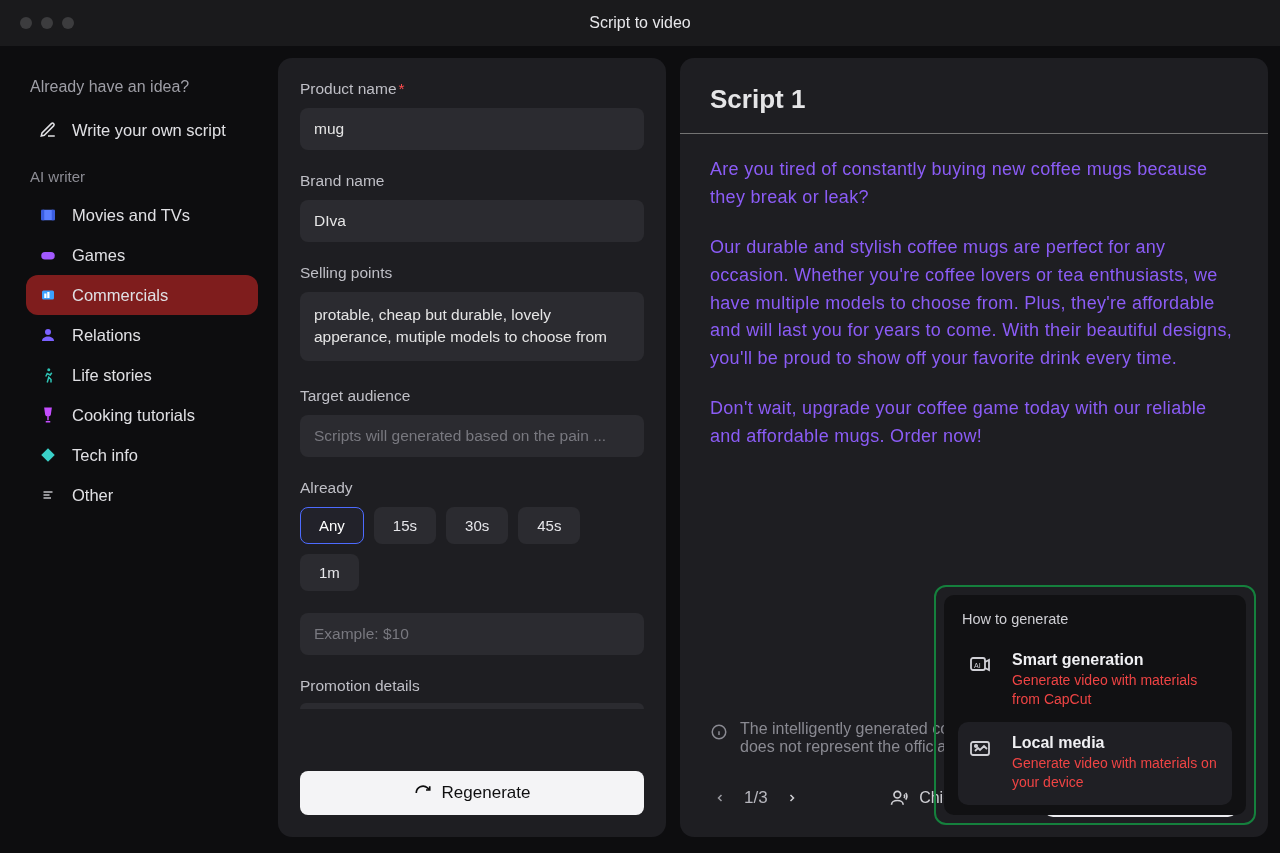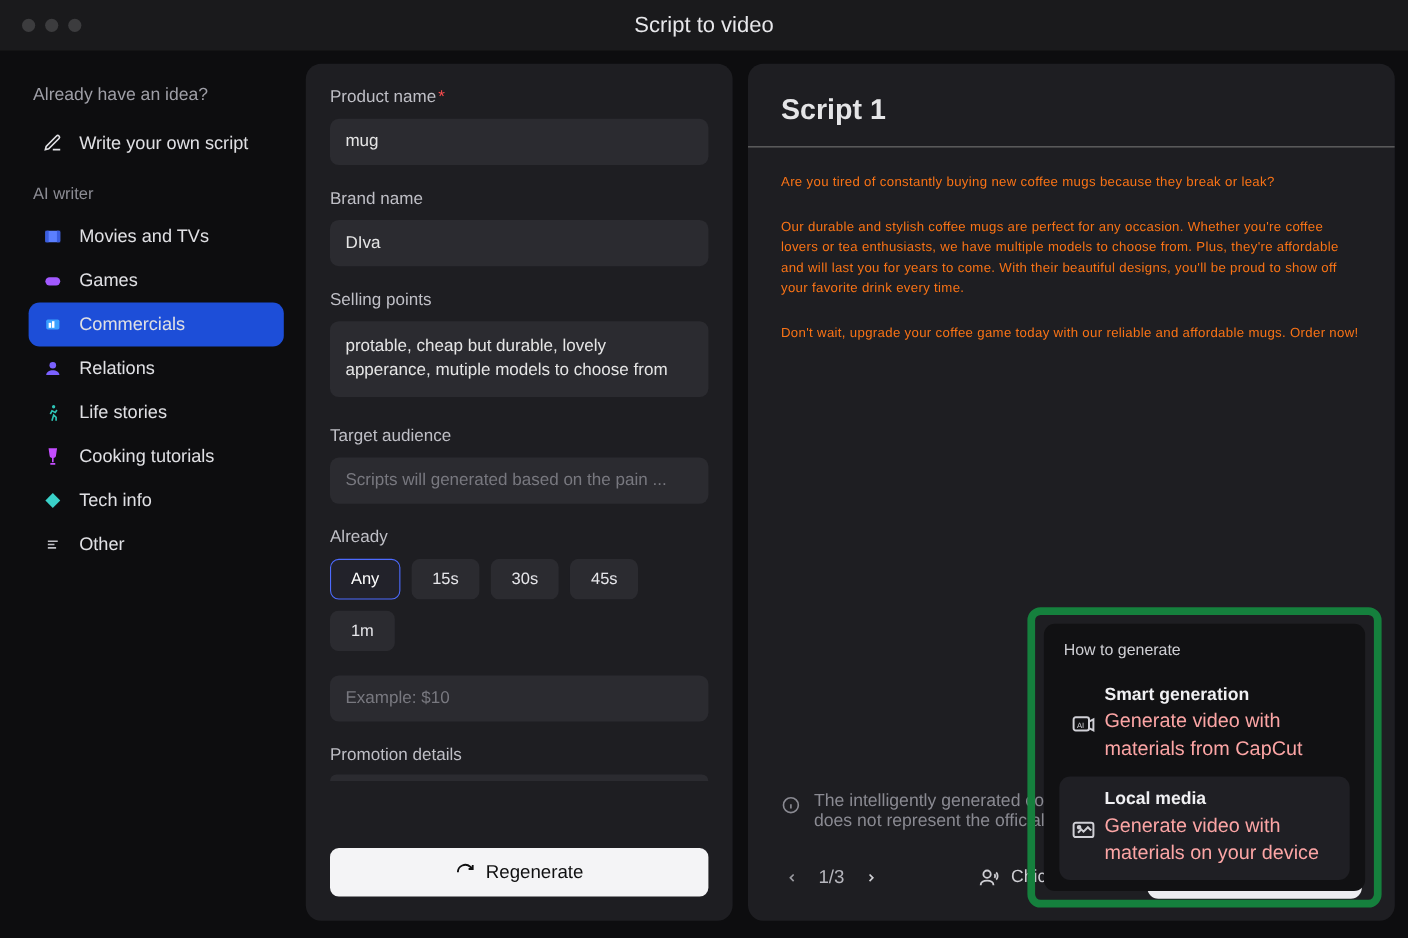--- a/index.html
+++ b/index.html
@@ -14,33 +14,33 @@
   }
   .titlebar {
     height: 46px;
     display: flex;
     align-items: center;
     position: relative;
     background: #1a1a1c;
   }
   .traffic-lights { display: flex; gap: 9px; margin-left: 20px; }
   .dot { width: 12px; height: 12px; border-radius: 50%; background: #3c3c3e; }
-  .titlebar-title { position: absolute; left: 50%; transform: translateX(-50%); color: #e7e7ea; font-size: 20px; font-weight: 500; text-align: center; }
+  .titlebar-title { position: absolute; left: 50%; transform: translateX(-50%); color: #e7e7ea; font-size: 16px; font-weight: 500; text-align: center; }
 
   .app-body { display: flex; height: calc(100% - 46px); padding: 12px 12px 16px 0; gap: 0; }
 
   
   .sidebar { width: 270px; flex-shrink: 0; padding: 12px 12px 0 26px; }
   .side-heading { color: #9e9ea6; font-size: 16px; margin: 8px 0 14px 4px; }
   .side-item {
     display: flex; align-items: center; gap: 14px;
     padding: 10px 12px; border-radius: 10px; cursor: pointer;
     color: #e0e0e4; font-size: 16.5px; font-weight: 500;
   }
-  .side-item.active { background: #1d4ed8; }
+  .side-item.active { background: #7f1d1d; border-radius: 12px; }
   .side-icon { width: 20px; height: 20px; display: flex; align-items: center; justify-content: center; flex-shrink:0;}
   .ai-heading { color: #8c8c94; font-size: 15px; margin: 18px 0 10px 4px; }
 
   
   .panel {
     background: #1e1e22;
     border-radius: 14px;
     flex-shrink: 0;
     display: flex;
     flex-direction: column;
@@ -70,21 +70,21 @@
   .form-footer { padding: 16px 22px 22px; }
   .regen-btn {
     width: 100%; background: #f4f4f6; color: #0f0f10; border: none;
     border-radius: 8px; padding: 12px; font-size: 17px; font-weight: 500;
     display: flex; align-items: center; justify-content: center; gap: 10px; cursor: pointer;
   }
 
   
   .script-head { padding: 26px 30px 18px; border-bottom: 1px solid #737373; }
   .script-title { font-size: 26px; font-weight: 600; }
-  .script-body { padding: 22px 30px; font-size: 12px; line-height: 1.55; color: #f97316; letter-spacing: 0.3px; flex:1; overflow:hidden;}
+  .script-body { padding: 22px 30px; font-size: 18px; line-height: 1.55; color: #8b5cf6; letter-spacing: 0.3px; flex:1; overflow:hidden;}
   .script-body p { margin-bottom: 22px; }
 
   .notice-row {
     display: flex; gap: 12px; padding: 18px 30px 10px; color: #8a8a92;
     font-size: 16px; align-items: flex-start;
   }
   .info-icon { flex-shrink:0; margin-top:3px;}
 
   .script-footer {
     display: flex; align-items: center; padding: 12px 30px 20px; gap: 14px;
@@ -96,36 +96,36 @@
   .gen-btn {
     background: #ececf0; color: #1a1a1c; border: none; border-radius: 10px;
     padding: 10px 18px; font-size: 16.5px; font-weight: 500; cursor: pointer;
     display: flex; align-items: center; gap: 10px;
   }
   .gen-orb { width:14px; height:14px; border-radius:50%; background: linear-gradient(135deg,#8a6fff,#5fc9ff);}
 
   
   .popup-frame {
     position: absolute; right: 24px; bottom: 28px;
-    border: 7px solid #15803d; border-radius: 12px;
+    border: 2px solid #15803d; border-radius: 12px;
     padding: 8px; background: transparent;
     width: 322px;
   }
   .popup {
     background: #111113; border-radius: 10px; padding: 16px 14px 10px;
   }
   .popup-title { color: #cfcfd4; font-size: 14.5px; margin: 0 4px 12px; }
   .popup-item {
-    display: flex; gap: 7px; padding: 12px 10px; border-radius: 10px; cursor:pointer;
-    align-items: center;
+    display: flex; gap: 20px; padding: 12px 10px; border-radius: 10px; cursor:pointer;
+    align-items: flex-start;
   }
   .popup-item.highlight { background: #1f1f24; }
   .popup-icon { width:24px; flex-shrink:0; margin-top:2px; color:#d0d0d6;}
   .popup-item-title { font-size: 16px; font-weight: 600; color: #f0f0f3; margin-bottom: 2px; }
-  .popup-item-desc { font-size: 18px; color: #fca5a5; line-height:1.4; }
+  .popup-item-desc { font-size: 14px; color: #ef4444; line-height:1.4; }
 
   
   .partial { height: 6px; background:#2b2b30; border-radius:8px 8px 0 0; }
 
   
   svg { display:block; }
 </style>
 </head>
 <body>
 

